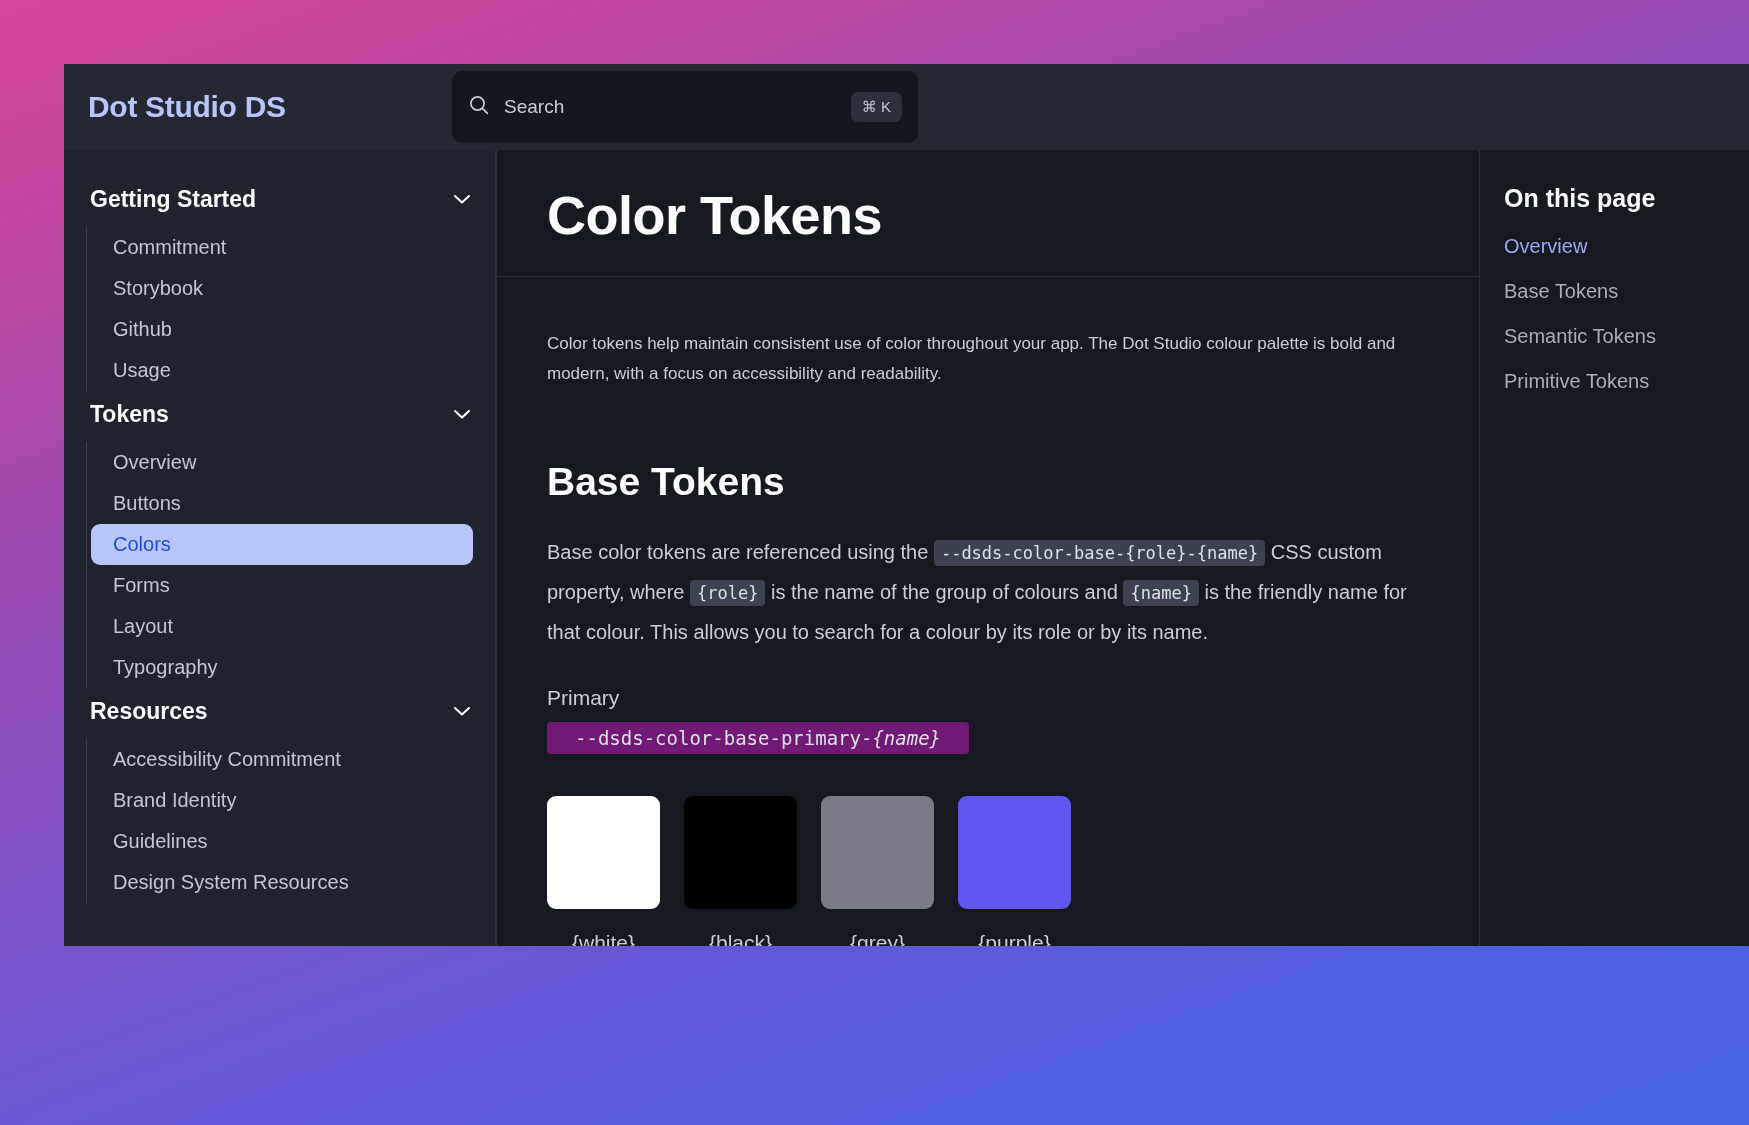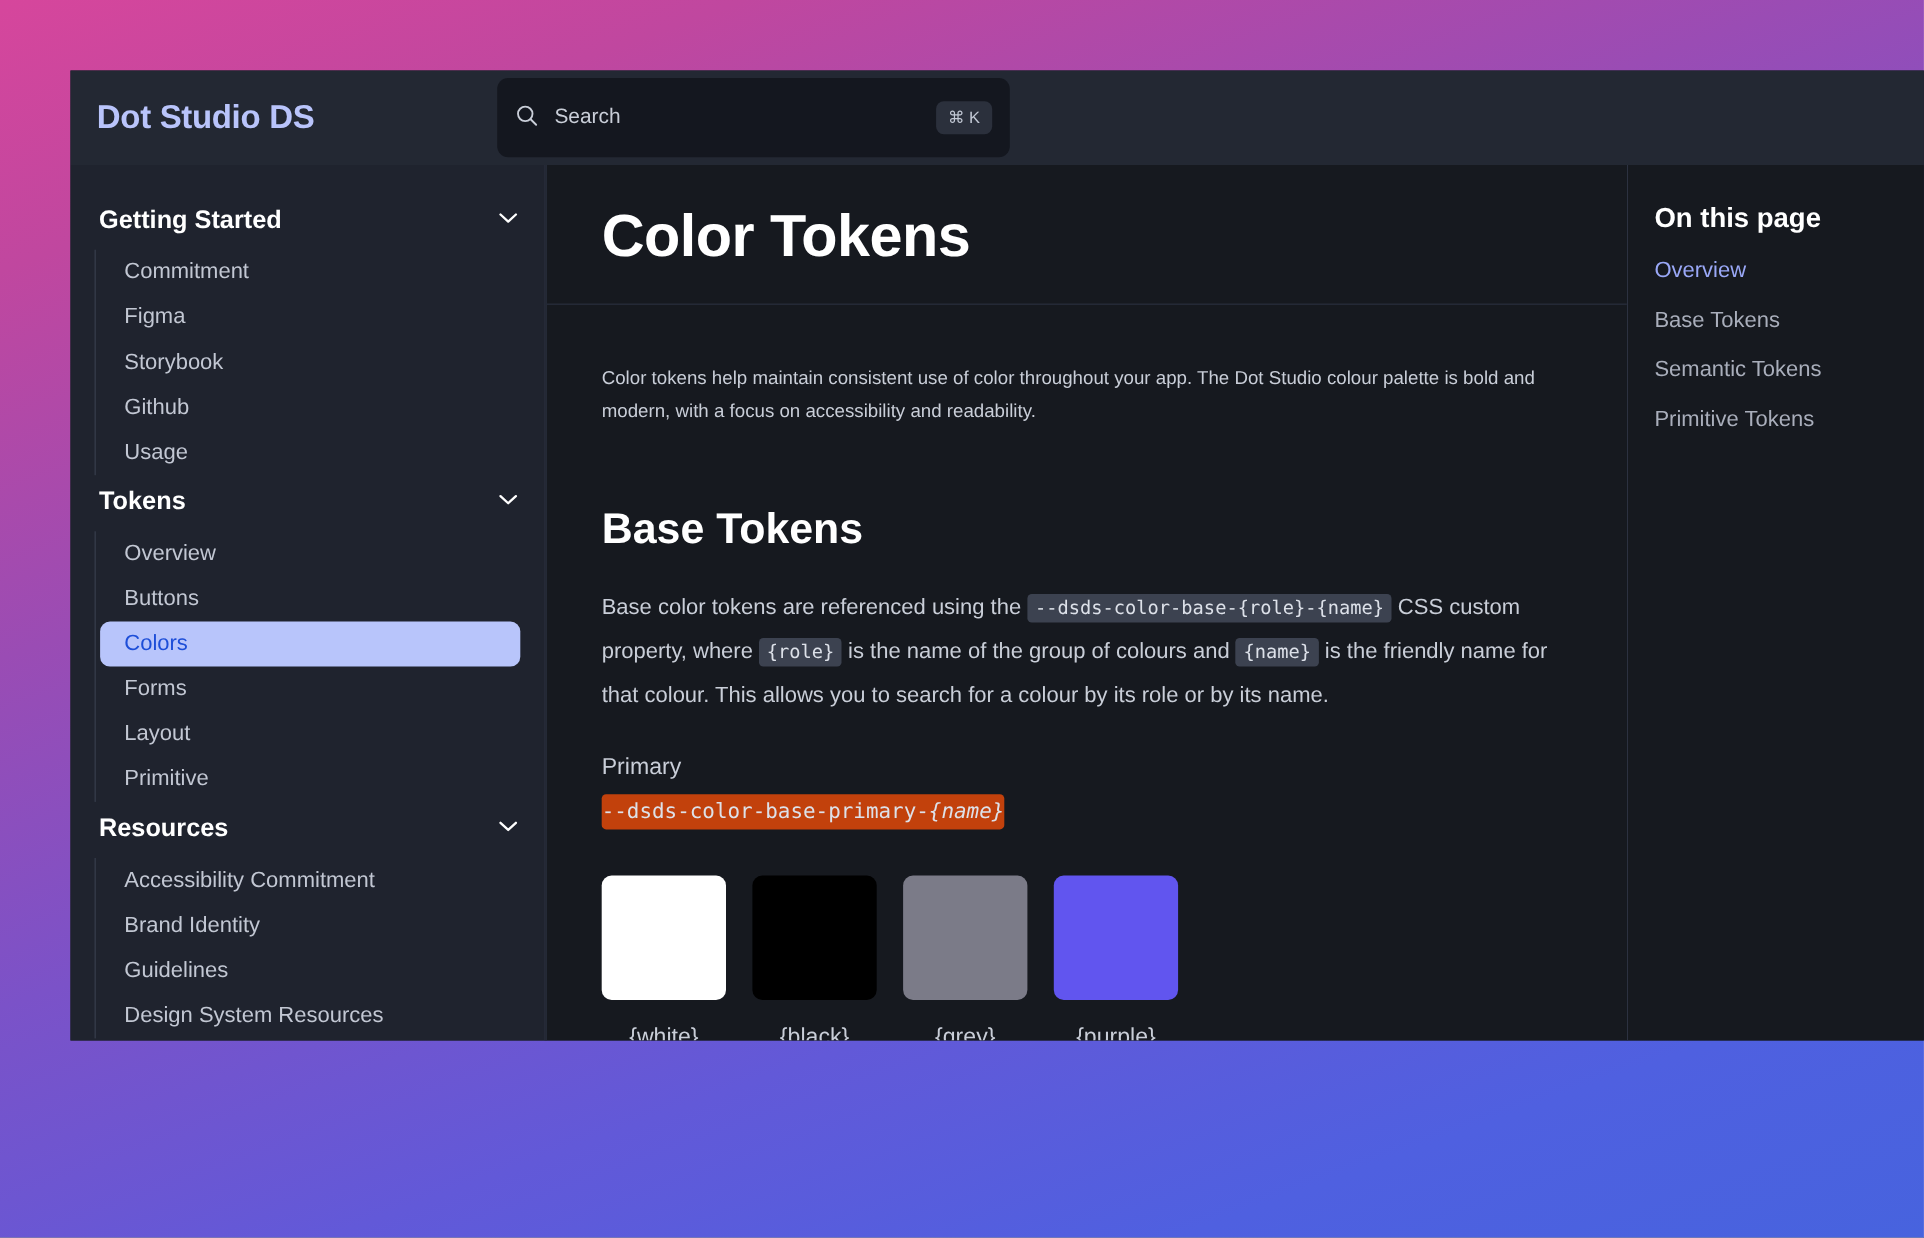--- a/index.html
+++ b/index.html
@@ -84,22 +84,22 @@
     font-size:20px; line-height:2.0; color:#c9ced8; max-width:950px;
   }
   code.inline{
     font-family:"DejaVu Sans Mono", monospace; font-size:17px;
     background:#3c4250; color:#dde1e9; padding:3px 7px; border-radius:4px;
     white-space:nowrap;
   }
   .sub-label{ font-size:21px; color:#c9ced8; margin:34px 0 12px 0; }
   .token-code{
     display:inline-block; font-family:"DejaVu Sans Mono", monospace;
-    font-size:19px; background:#c2410c; color:#dde1e9;
-    padding:5px 0; border-radius:4px;
+    font-size:19px; background:#701a75; color:#dde1e9;
+    padding:5px 28px; border-radius:4px;
   }
   .token-code i{ font-style:italic; }
 
   .swatch-row{ display:flex; gap:24px; margin-top:42px; }
   .swatch-cell{ width:113px; }
   .swatch{ width:113px; height:113px; border-radius:9px; }
   .swatch-label{
     margin-top:22px; text-align:center; font-size:21px; color:#c9ced8;
   }
 
@@ -145,21 +145,20 @@
         <div class="nav-group-head">
           <span class="nav-group-title">Getting Started</span>
           <span class="chev">
             <svg width="18" height="12" viewBox="0 0 18 12" fill="none">
               <path d="M2 3 L9 9.5 L16 3" stroke="#ffffff" stroke-width="2.1" stroke-linecap="round" stroke-linejoin="round"></path>
             </svg>
           </span>
         </div>
         <div class="nav-sub">
           <a class="nav-item">Commitment</a>
-          <a class="nav-item">Figma</a>
           <a class="nav-item">Storybook</a>
           <a class="nav-item">Github</a>
           <a class="nav-item">Usage</a>
         </div>
       </div>
 
       <div class="nav-group">
         <div class="nav-group-head">
           <span class="nav-group-title">Tokens</span>
           <span class="chev">
@@ -167,21 +166,21 @@
               <path d="M2 3 L9 9.5 L16 3" stroke="#ffffff" stroke-width="2.1" stroke-linecap="round" stroke-linejoin="round"></path>
             </svg>
           </span>
         </div>
         <div class="nav-sub">
           <a class="nav-item">Overview</a>
           <a class="nav-item">Buttons</a>
           <a class="nav-item active">Colors</a>
           <a class="nav-item">Forms</a>
           <a class="nav-item">Layout</a>
-          <a class="nav-item">Primitive</a>
+          <a class="nav-item">Typography</a>
         </div>
       </div>
 
       <div class="nav-group">
         <div class="nav-group-head">
           <span class="nav-group-title">Resources</span>
           <span class="chev">
             <svg width="18" height="12" viewBox="0 0 18 12" fill="none">
               <path d="M2 3 L9 9.5 L16 3" stroke="#ffffff" stroke-width="2.1" stroke-linecap="round" stroke-linejoin="round"></path>
             </svg>

